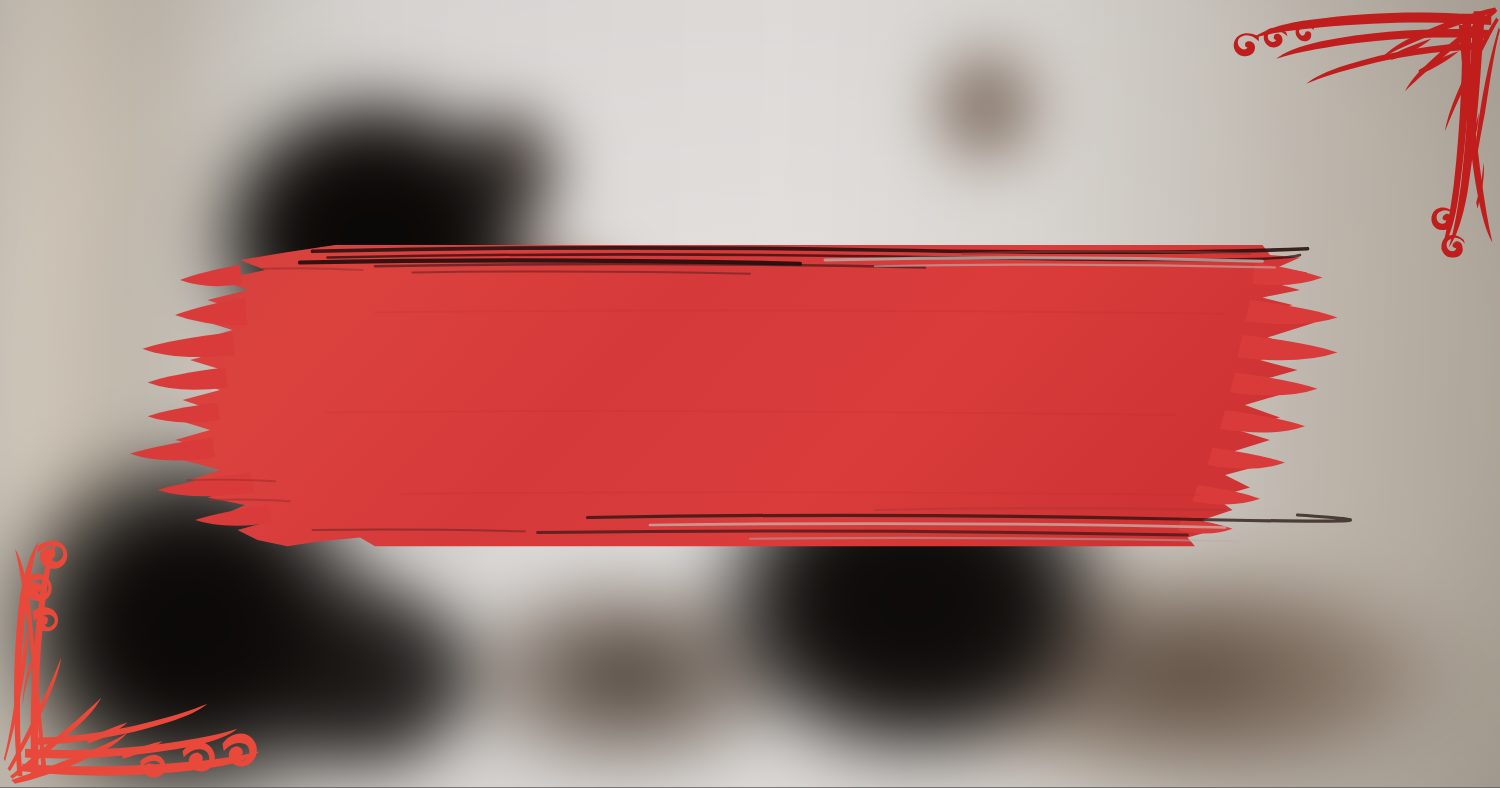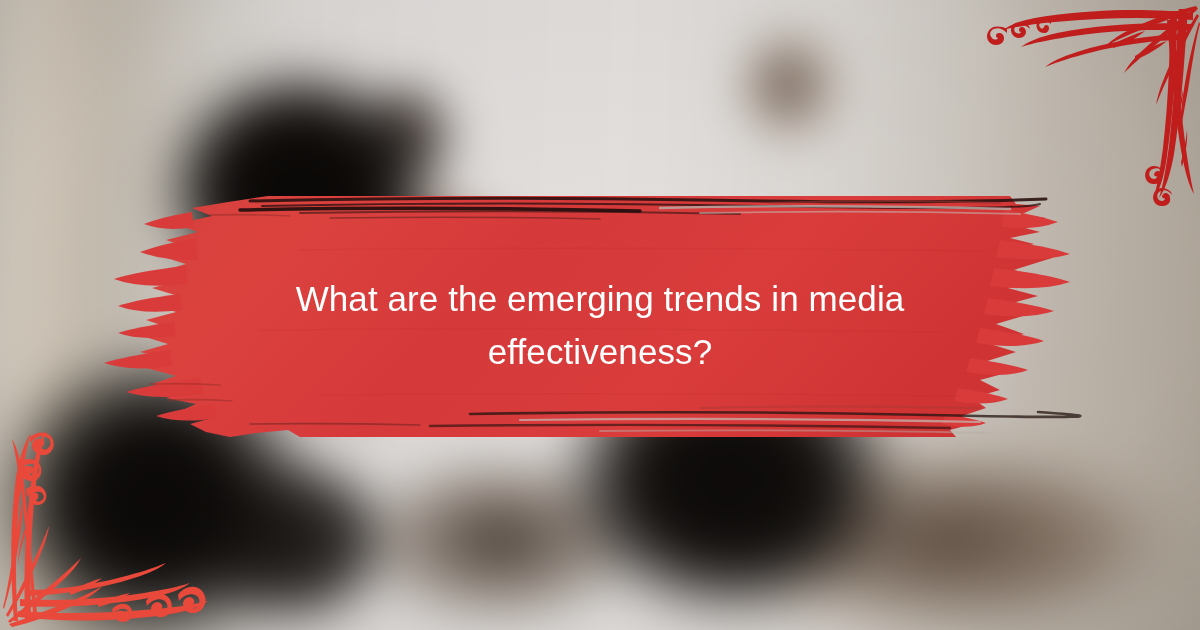--- a/index.html
+++ b/index.html
@@ -203,22 +203,20 @@
 
         <g stroke-linecap="round" fill="none" stroke="#c02f2f" stroke-opacity="0.22">
           <path d="M 300 250 Q 600 246 980 251" stroke-width="1.4"></path>
           <path d="M 260 330 Q 560 327 940 332" stroke-width="1.2"></path>
           <path d="M 320 395 Q 620 392 960 396" stroke-width="1.2"></path>
         </g>
       </g>
     </svg>
   </div>
 
-  <div id="quote">What are the emerging trends in media
-effectiveness?</div>
 
   <div class="ornament" id="ornament-tr">
     <svg viewBox="0 0 215 215" aria-hidden="true">
       <g fill="#c01d1d">
 
         <path d="M208 13 C 170 9, 120 8, 62 16 C 40 19, 26 24, 18 30 C 30 27, 48 24, 70 22 C 122 17, 168 17, 208 20 Z"></path>
         <path d="M206 24 C 168 22, 118 24, 72 33 C 54 37, 42 42, 36 47 C 48 43, 64 40, 82 37 C 128 30, 170 29, 206 31 Z"></path>
         <path d="M198 34 C 166 35, 126 41, 92 52 C 76 57, 66 62, 60 67 C 72 62, 88 57, 104 53 C 138 44, 172 40, 198 40 Z"></path>
 
         <path d="M203 9 C 200 47, 198 97, 189 154 C 185 176, 180 190, 174 198 C 178 186, 181 168, 184 146 C 190 94, 191 48, 194 9 Z"></path>

